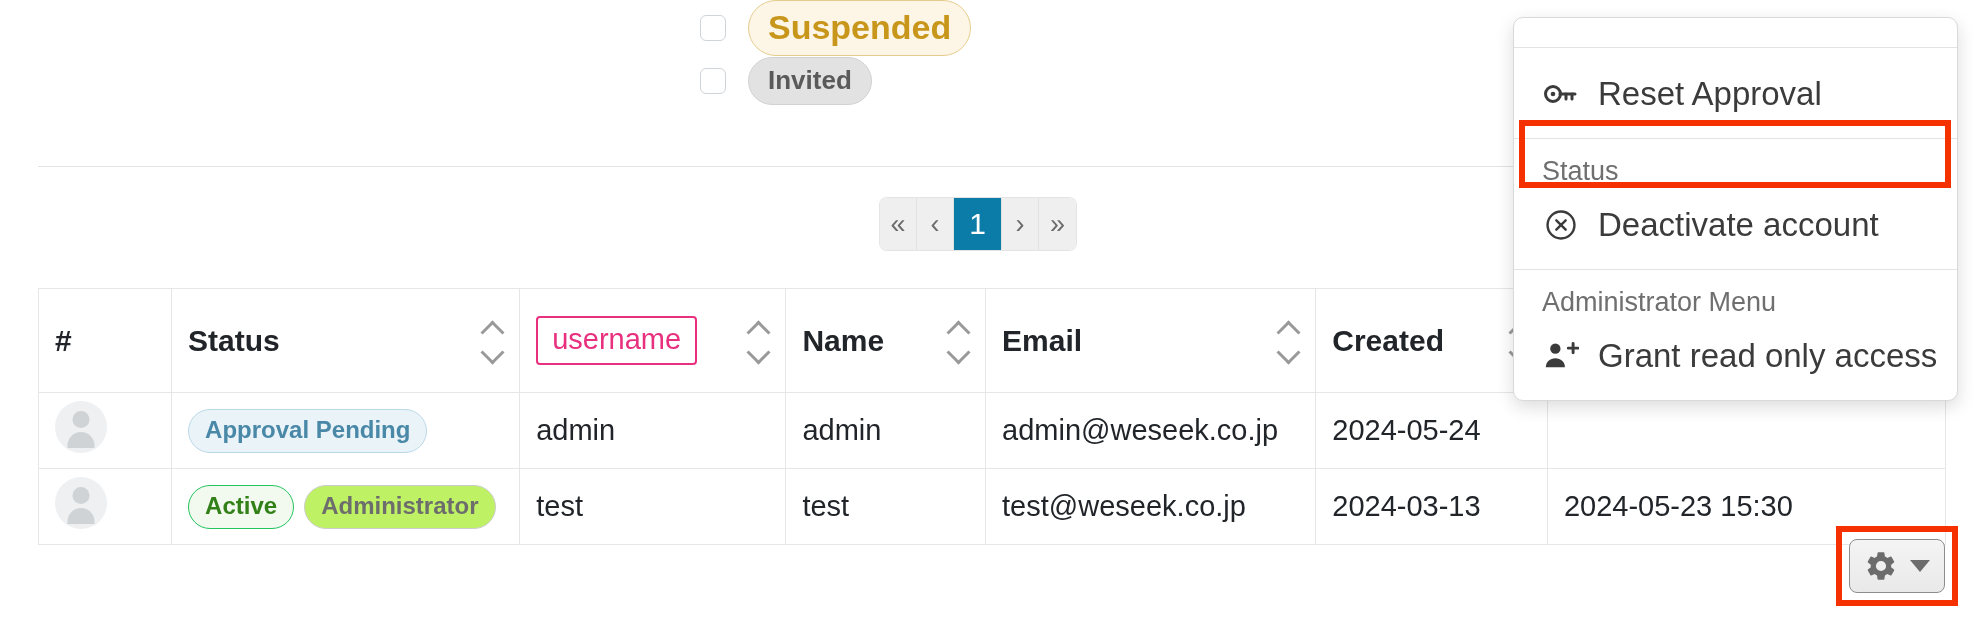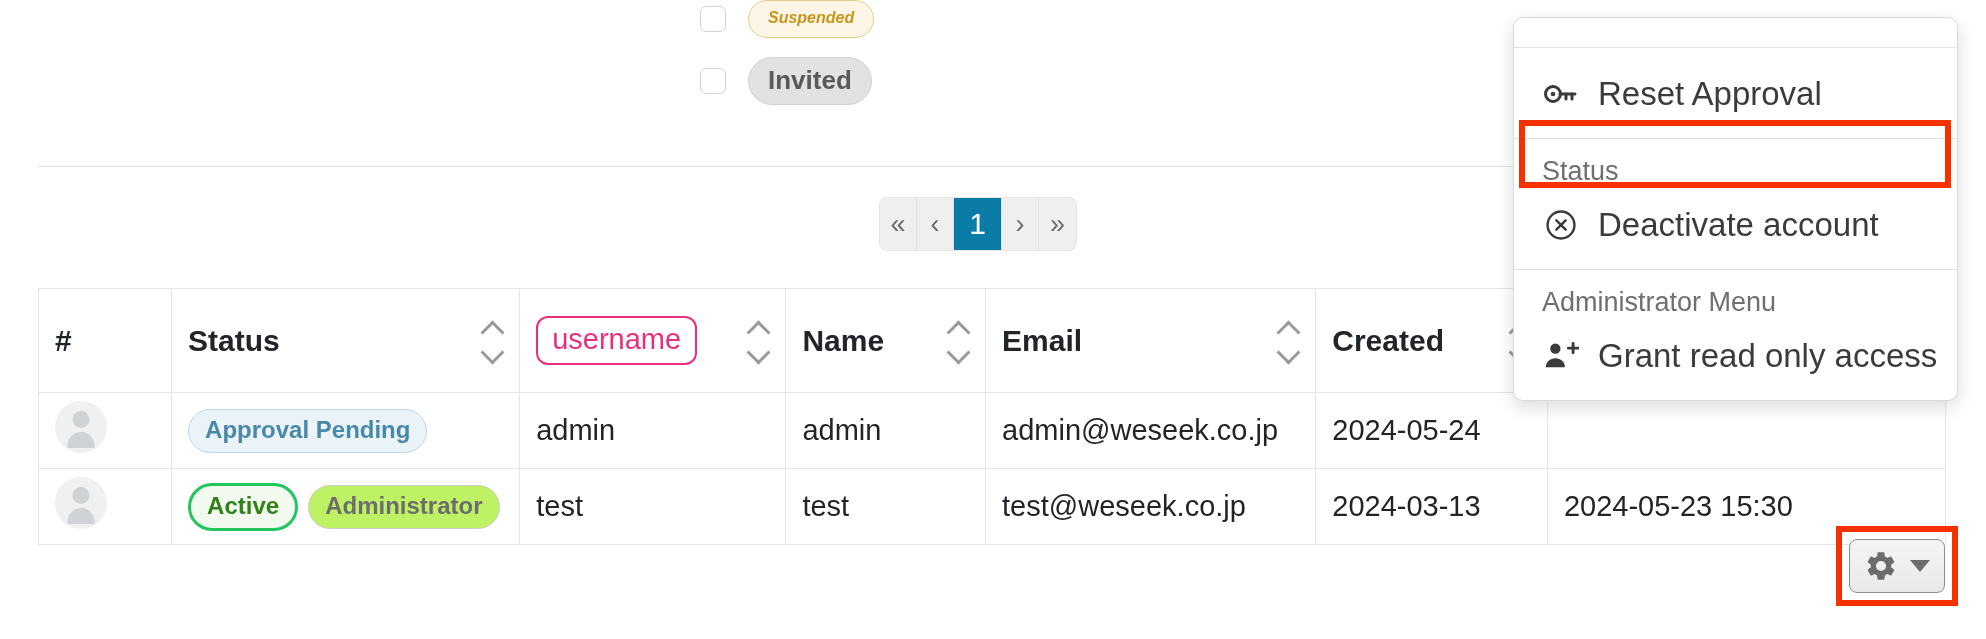--- a/index.html
+++ b/index.html
@@ -38,23 +38,22 @@
     justify-content: center;
     border-radius: 999px;
     font-weight: bold;
     line-height: 1;
     white-space: nowrap;
   }
   .badge-suspended {
     background: #fdf6e6;
     border: 1px solid #e4cd8c;
     color: #c8961a;
-    font-size: 16px;
+    font-size: 34px;
     padding: 9px 19px 11px;
-    font-style: italic;
   }
   .badge-invited {
     background: #e2e2e2;
     border: 1px solid #d2d2d2;
     color: #5a5a5a;
     font-size: 26px;
     padding: 9px 19px 11px;
   }
 
   
@@ -146,21 +145,21 @@
     width: 14px; height: 14px;
     border-left: 3px solid #999;
     border-top: 3px solid #999;
   }
   .chev-up::before   { transform: rotate(45deg); }
   .chev-down::before { transform: rotate(225deg); top: -3px;}
   .hl-username {
     display: inline-block;
     border: 2px solid #e8307f;
     color: #e8307f;
-    border-radius: 12px;
+    border-radius: 4px;
     padding: 5px 14px 7px;
     font-size: 29px;
     font-weight: normal;
   }
   .avatar {
     width: 52px; height: 52px;
     border-radius: 50%;
     background: #eef0f2;
     position: relative;
     display: inline-block;
@@ -186,21 +185,21 @@
   .status-cell { display: flex; align-items: center; gap: 10px; }
   .badge-pending {
     background: #e9f3f8;
     border: 1px solid #bcd9e8;
     color: #4a88a8;
     font-size: 24px;
     padding: 8px 16px 10px;
   }
   .badge-active {
     background: #f2f9ee;
-    border: 3px solid #22c55e;
+    border: 1px solid #22c55e;
     color: #318018;
     font-size: 24px;
     padding: 8px 16px 10px;
   }
   .badge-admin {
     background: #bef264;
     border: 1px solid #cccccc;
     color: #6d6d6d;
     font-size: 24px;
     padding: 8px 16px 10px;

